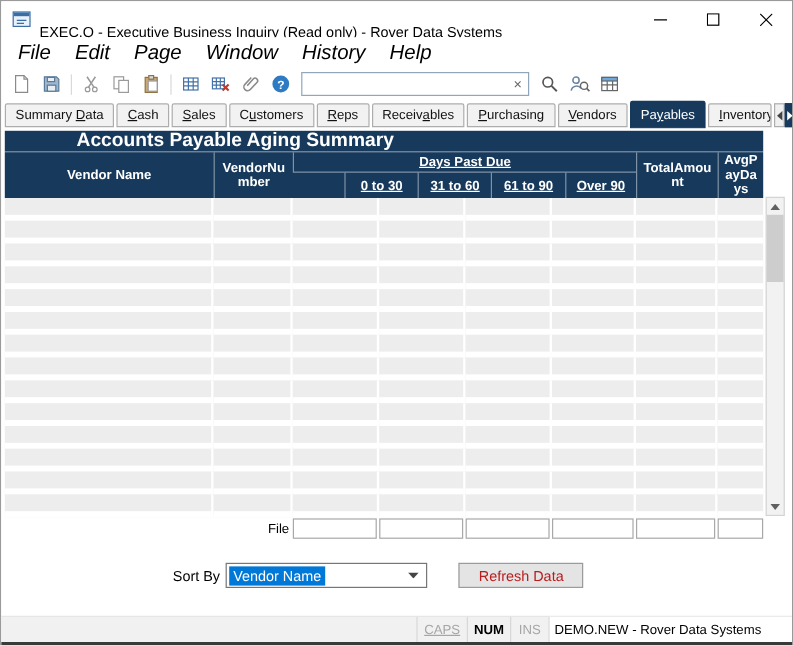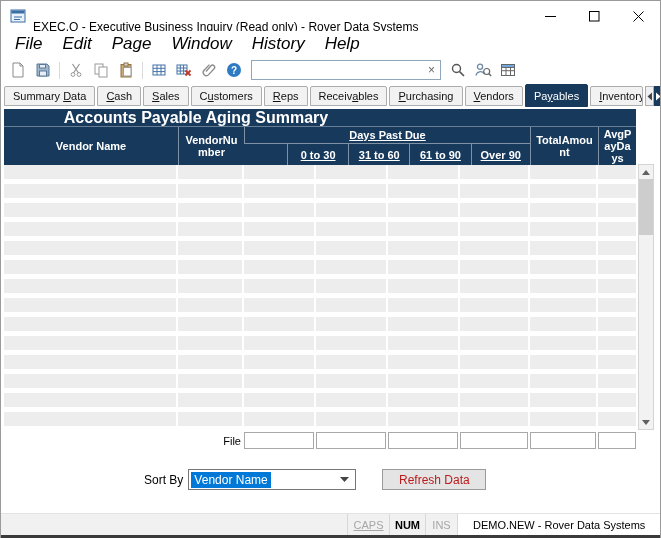--- a/index.html
+++ b/index.html
@@ -113,21 +113,21 @@
     margin-left:26px; width:104px; height:21px; background:#E4E4E4;
     border:1px solid #9B9B9B; font:12px "Liberation Sans",sans-serif; color:#b91c1c;
   }
   
   .statusbar{ height:22px; background:#F1F1F1; display:flex; align-items:stretch; font-size:11px; border-top:1px solid #E3E3E3; }
   .sb-spacer{ flex:1; }
   .sb-seg{ display:flex; align-items:center; justify-content:center; border-left:1px solid #D8D8D8; }
   .sb-seg.caps{ width:42px; color:#A6A6A6;text-decoration:underline; }
   .sb-seg.num{ width:36px; color:#000; font-weight:700; }
   .sb-seg.ins{ width:32px; color:#A6A6A6; }
-  .sb-msg{ width:203px; background:#fff; border-left:1px solid #D8D8D8; display:flex; align-items:center; padding-left:15px; }
+  .sb-msg{ width:203px; background:#fff; border-left:1px solid #D8D8D8; display:flex; align-items:center; padding-left:4px; }
   .bottom-edge{ height:3px; background:#3A3A3A; }
 </style>
 </head>
 <body>
 
 <div class="window">
 
   <div class="titlebar">
     <span class="app-icon">
       <svg width="16" height="16">

